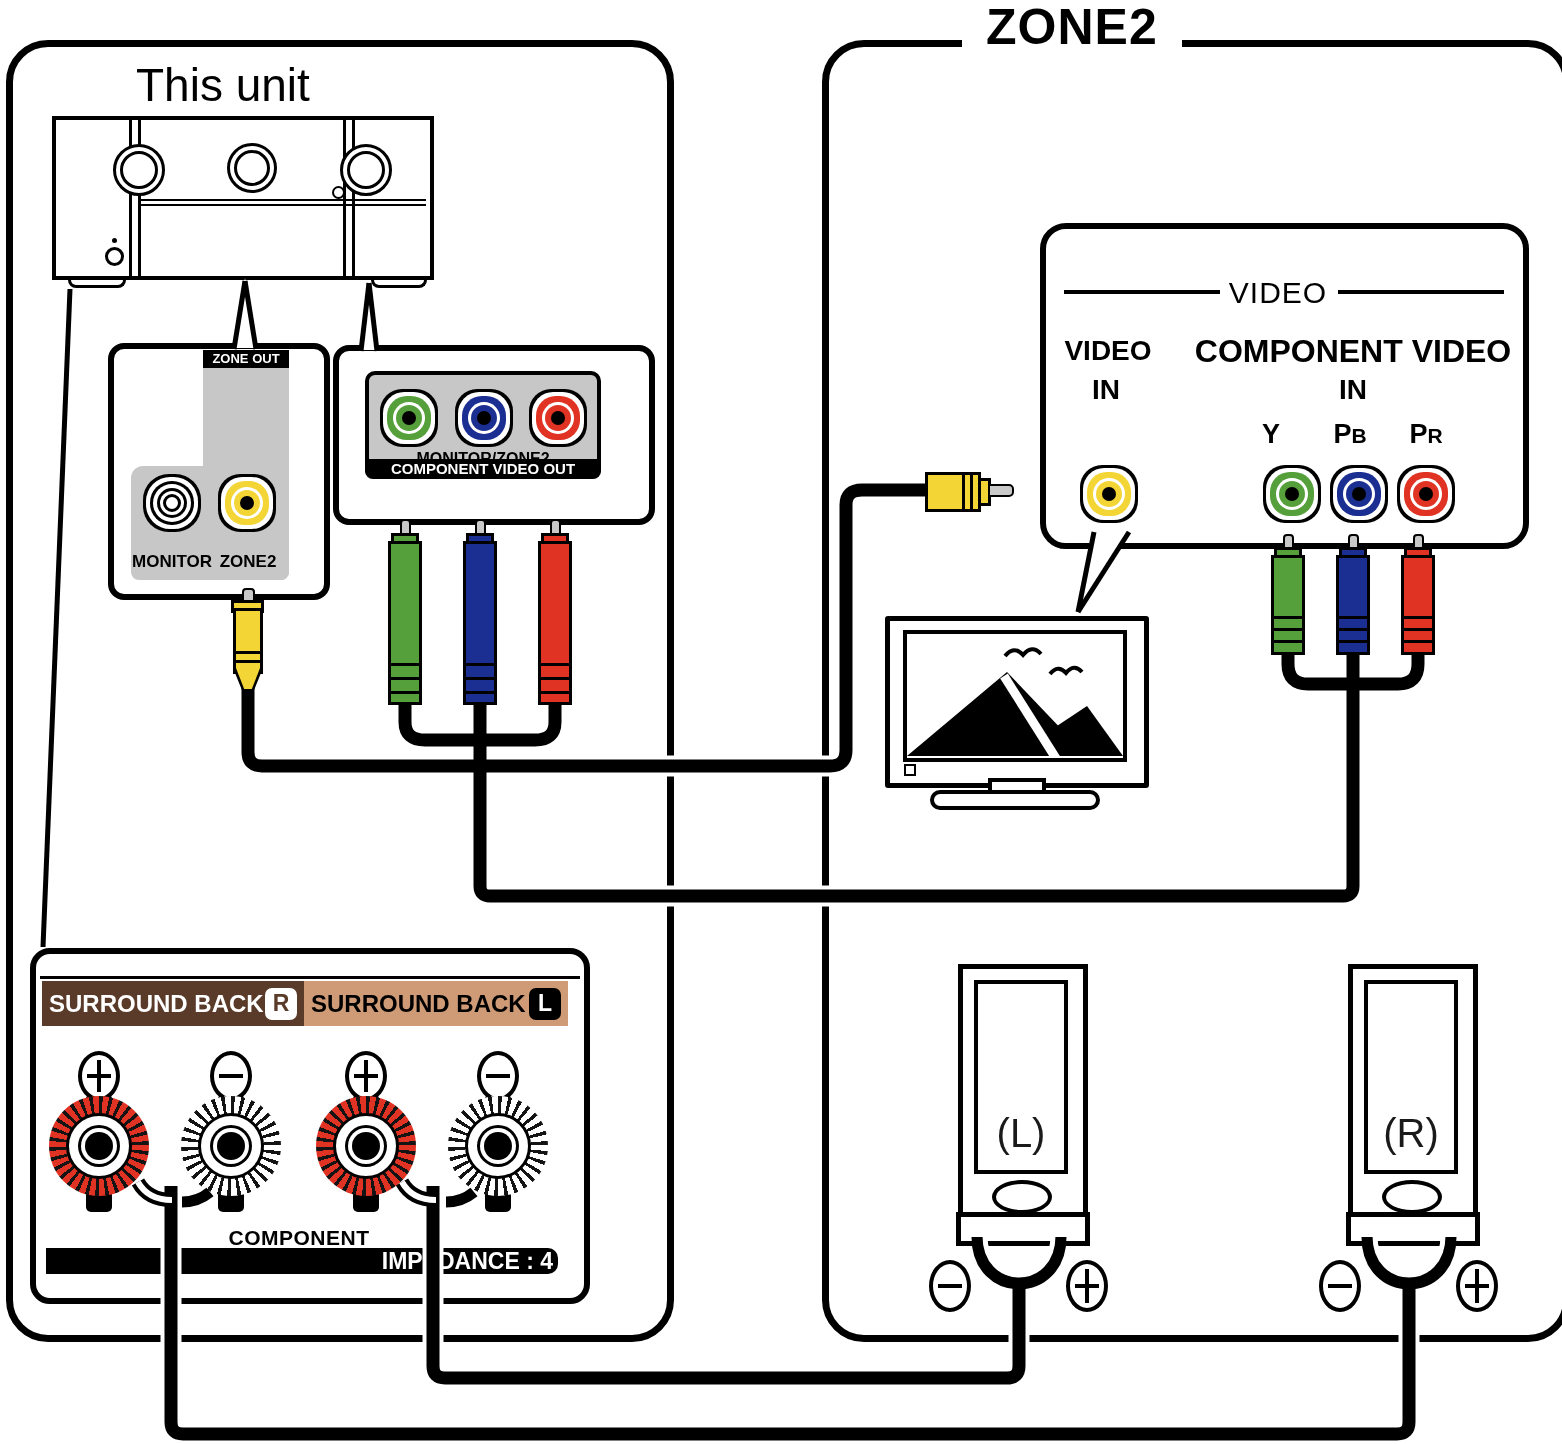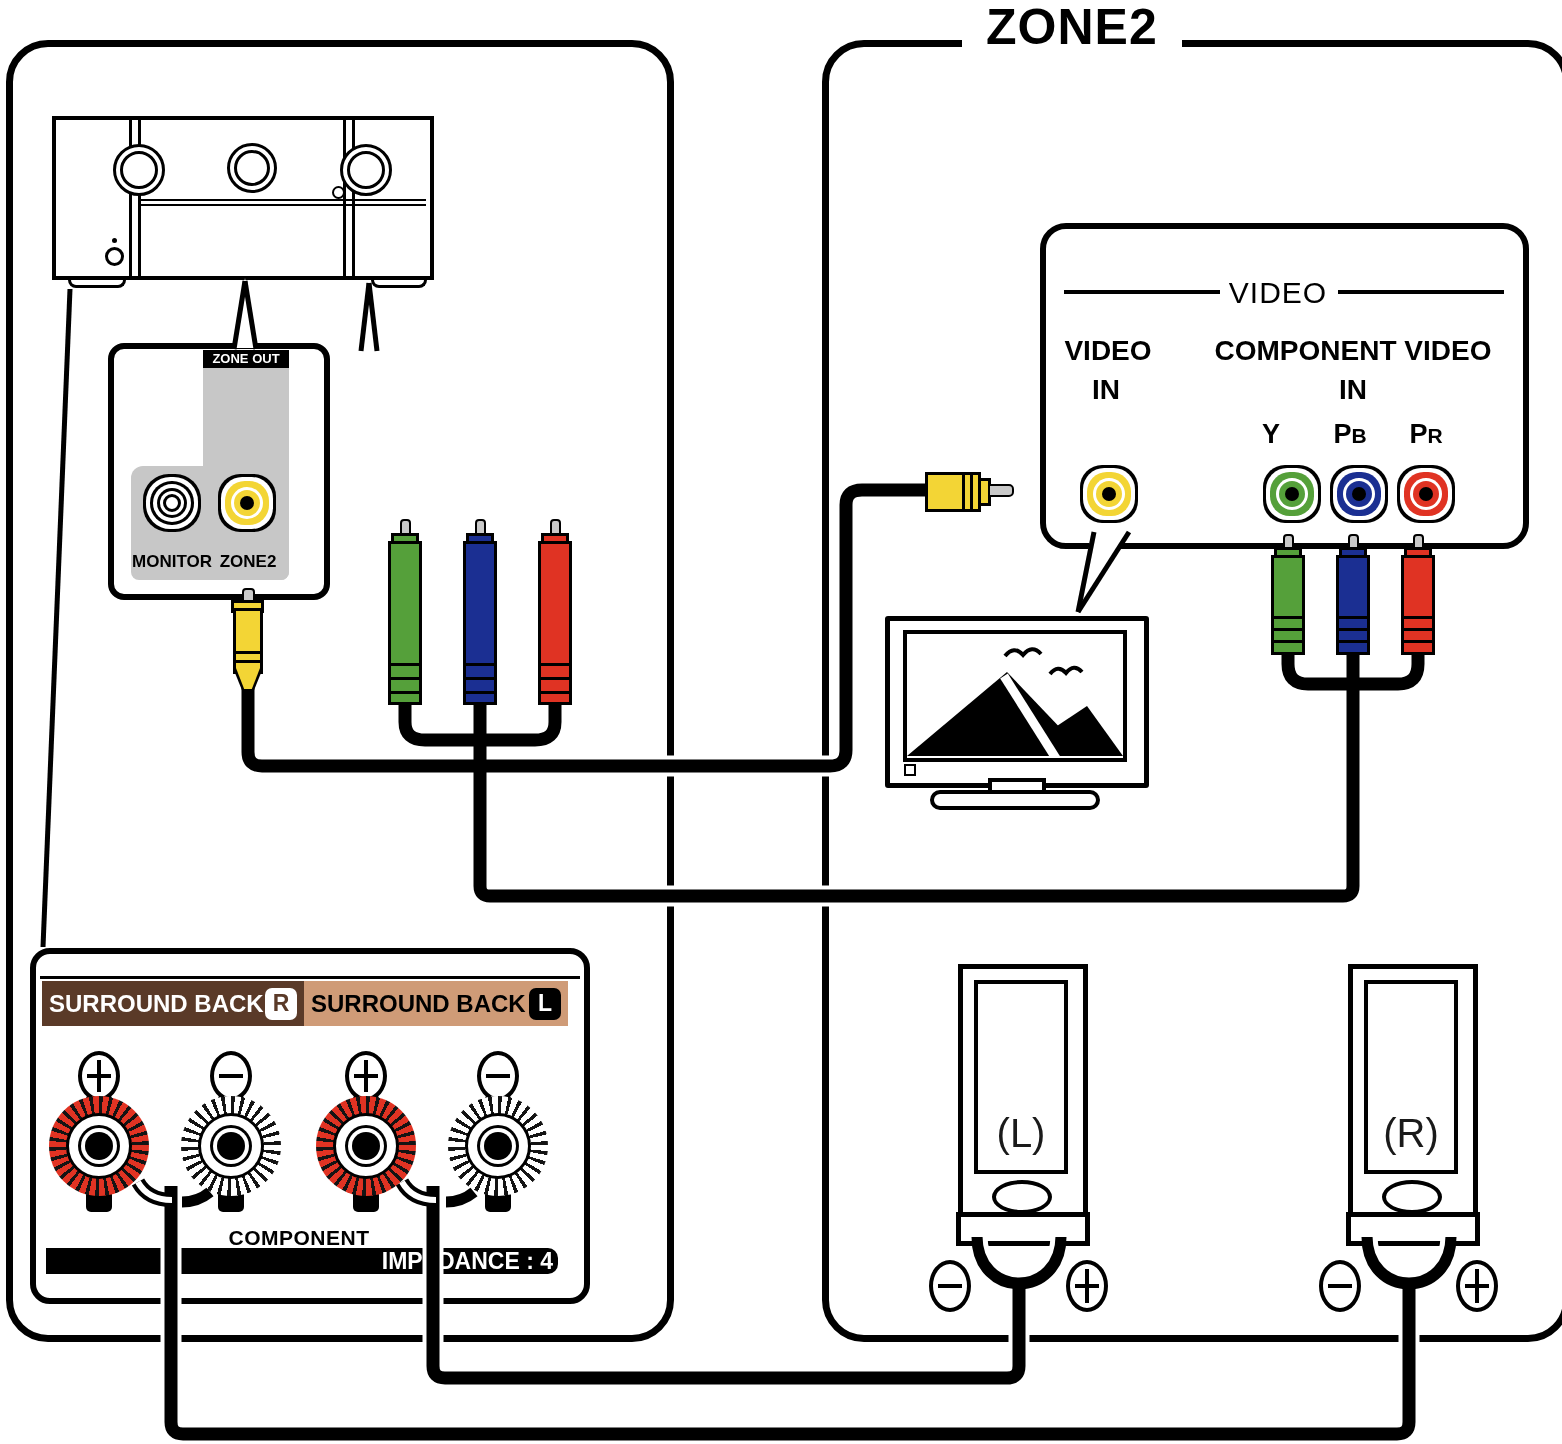--- a/index.html
+++ b/index.html
@@ -88,20 +88,21 @@
 </style>
 </head>
 <body>
 
 <div class="stage">
 
   <div class="zonebox" style="left:6px;top:40px;width:654px;height:1288px;"></div>
   <div class="zonebox" style="left:822px;top:40px;width:734px;height:1288px;"></div>
   <div class="zonetitle" style="left:962px;top:0;">ZONE2</div>
 
+  <div class="lbl" style="left:136px;top:58px;font-size:46px;z-index:10;">This unit</div>
   <div class="receiver">
     <div class="vsep" style="left:73px;"></div>
     <div class="vsep" style="left:82px;"></div>
     <div class="vsep" style="left:287px;"></div>
     <div class="vsep" style="left:296px;"></div>
     <div class="knob" style="left:57px;top:24px;width:46px;height:46px;"></div>
     <div class="knob" style="left:171px;top:23px;width:44px;height:44px;"></div>
     <div class="knob" style="left:284px;top:24px;width:46px;height:46px;"></div>
     <div class="abs" style="left:276px;top:66px;width:9px;height:9px;border:2px solid #000;border-radius:50%;"></div>
     <div class="hline" style="left:84px;right:4px;top:79px;"></div>
@@ -128,29 +129,37 @@
   <div class="cpanel" style="left:108px;top:343px;width:210px;height:245px;">
     <div class="graybg" style="left:89px;top:1px;width:86px;height:230px;border-radius:0 0 8px 0;"></div>
     <div class="graybg" style="left:17px;top:117px;width:158px;height:114px;border-radius:12px 0 8px 8px;"></div>
     <div class="blackbar" style="left:89px;top:1px;width:86px;height:18px;font-size:13px;line-height:18px;">ZONE OUT</div>
     <div class="jackgray" style="left:58px;top:154px;"></div>
     <div class="jack jyellow" style="left:133px;top:154px;"></div>
     <div class="lbl ctrx" style="left:58px;top:203px;font-size:17px;font-weight:bold;">MONITOR</div>
     <div class="lbl ctrx" style="left:134px;top:203px;font-size:17px;font-weight:bold;">ZONE2</div>
   </div>
 
+  <div class="cpanel" style="left:333px;top:345px;width:310px;height:168px;">
+    <div class="graybg" style="left:26px;top:20px;width:236px;height:108px;border:4px solid #000;border-radius:10px;box-sizing:border-box;"></div>
+    <div class="jack jgreen" style="left:70px;top:67px;"></div>
+    <div class="jack jblue" style="left:145px;top:67px;"></div>
+    <div class="jack jred" style="left:219px;top:67px;"></div>
+    <div class="lbl ctrx" style="left:144px;top:99px;font-size:16px;font-weight:bold;">MONITOR/ZONE2</div>
+    <div class="blackbar" style="left:26px;top:108px;width:236px;height:20px;font-size:15px;line-height:20px;border-radius:0 0 8px 8px;">COMPONENT VIDEO OUT</div>
+  </div>
 
 
   <div class="z2panel">
     <div class="lbl ctr" style="left:232px;top:64px;font-size:30px;letter-spacing:1px;">VIDEO</div>
     <div class="abs" style="left:18px;top:61px;width:156px;height:4px;background:#000;"></div>
     <div class="abs" style="left:292px;top:61px;width:166px;height:4px;background:#000;"></div>
     <div class="lbl ctr" style="left:62px;top:122px;font-size:28px;font-weight:bold;">VIDEO</div>
     <div class="lbl ctr" style="left:60px;top:161px;font-size:28px;font-weight:bold;">IN</div>
-    <div class="lbl ctr" style="left:307px;top:122px;font-size:28px;font-weight:bold;">COMPONENT VIDEO</div>
+    <div class="lbl ctr" style="left:307px;top:122px;font-size:32px;font-weight:bold;">COMPONENT VIDEO</div>
     <div class="lbl ctr" style="left:307px;top:161px;font-size:28px;font-weight:bold;">IN</div>
     <div class="lbl ctr" style="left:225px;top:205px;font-size:27px;font-weight:bold;"><span>Y</span><span style="font-size:21px;"></span></div>
     <div class="lbl ctr" style="left:304px;top:205px;font-size:27px;font-weight:bold;"><span>P</span><span style="font-size:21px;">B</span></div>
     <div class="lbl ctr" style="left:380px;top:205px;font-size:27px;font-weight:bold;"><span>P</span><span style="font-size:21px;">R</span></div>
     <div class="jack jyellow" style="left:63px;top:265px;"></div>
     <div class="jack jgreen" style="left:246px;top:265px;"></div>
     <div class="jack jblue" style="left:313px;top:265px;"></div>
     <div class="jack jred" style="left:380px;top:265px;"></div>
   </div>
 

